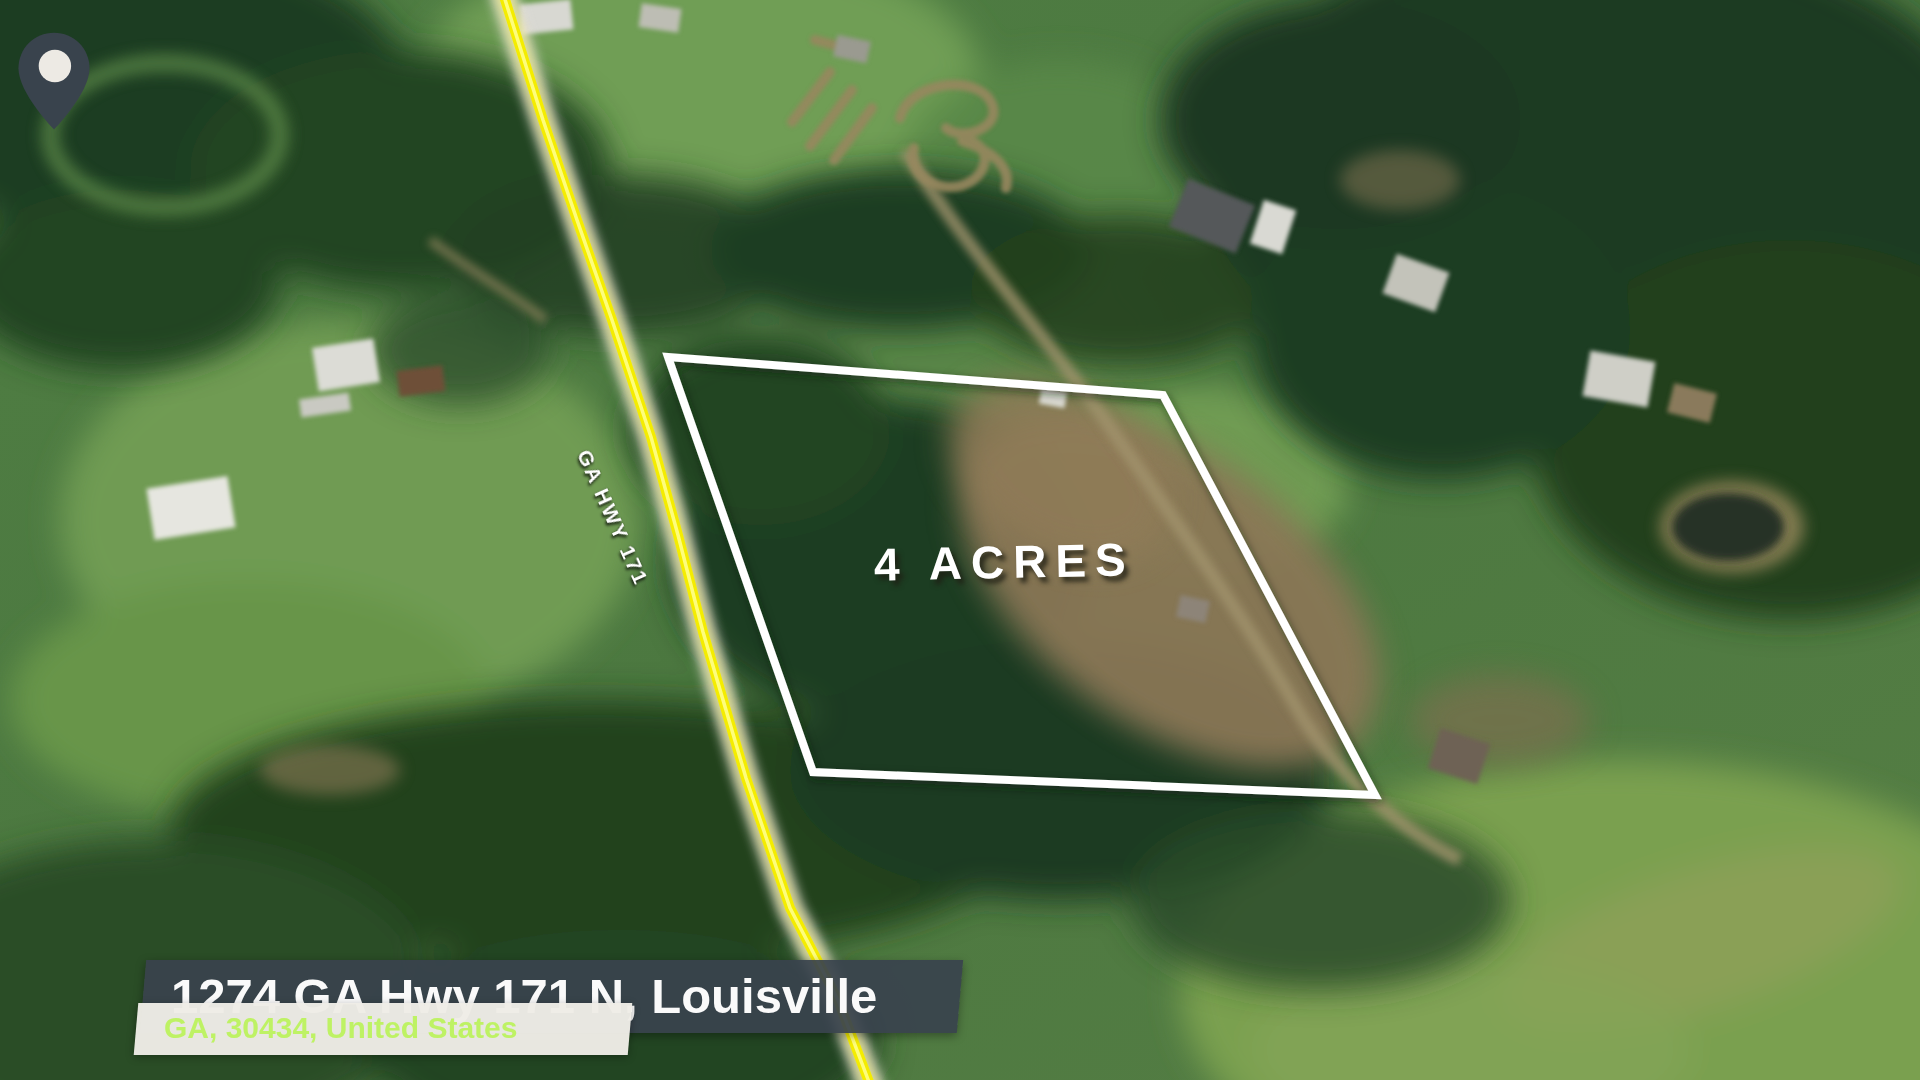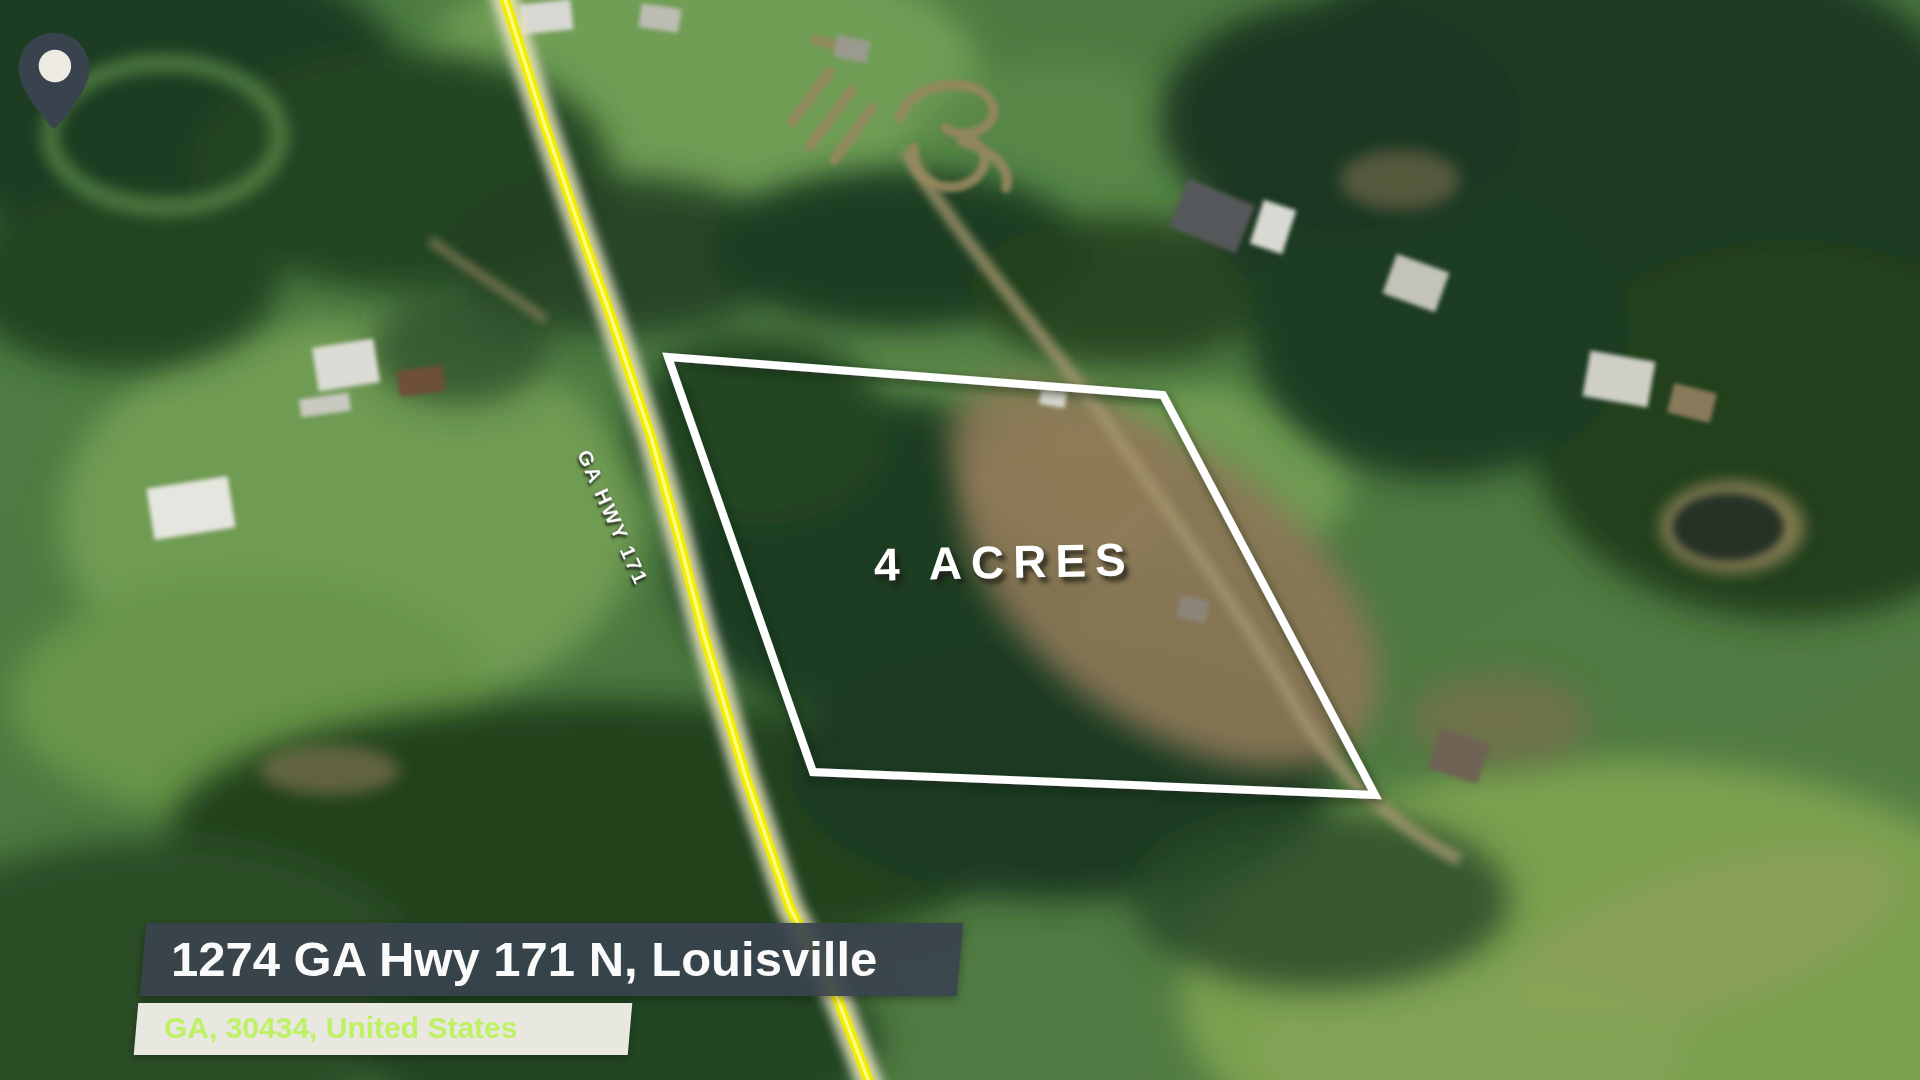--- a/index.html
+++ b/index.html
@@ -18,21 +18,21 @@
     white-space:nowrap;
   }
   .acreage-label{
     position:absolute;left:874px;top:535px;
     transform:rotate(-1.2deg);
     color:#fff;font-weight:bold;font-size:46px;letter-spacing:9px;
     text-shadow:4px 5px 5px rgba(30,30,20,.85);
     white-space:nowrap;
   }
   
-  .addr-line1{position:absolute;left:143px;top:923px;width:817px;height:73px;}
+  .addr-line1{position:absolute;left:143px;top:960px;width:817px;height:73px;}
   .addr-line1 .bar-bg{
     position:absolute;inset:0;transform:skewX(-5deg);
     background:rgba(57,67,77,.93);
     box-shadow:0 3px 10px rgba(0,0,0,.35);
   }
   .addr-line1 .bar-text{
     position:absolute;left:28px;top:50%;transform:translateY(-52%);
     color:#fafafa;font-weight:bold;font-size:49px;letter-spacing:0px;
     white-space:nowrap;
   }

